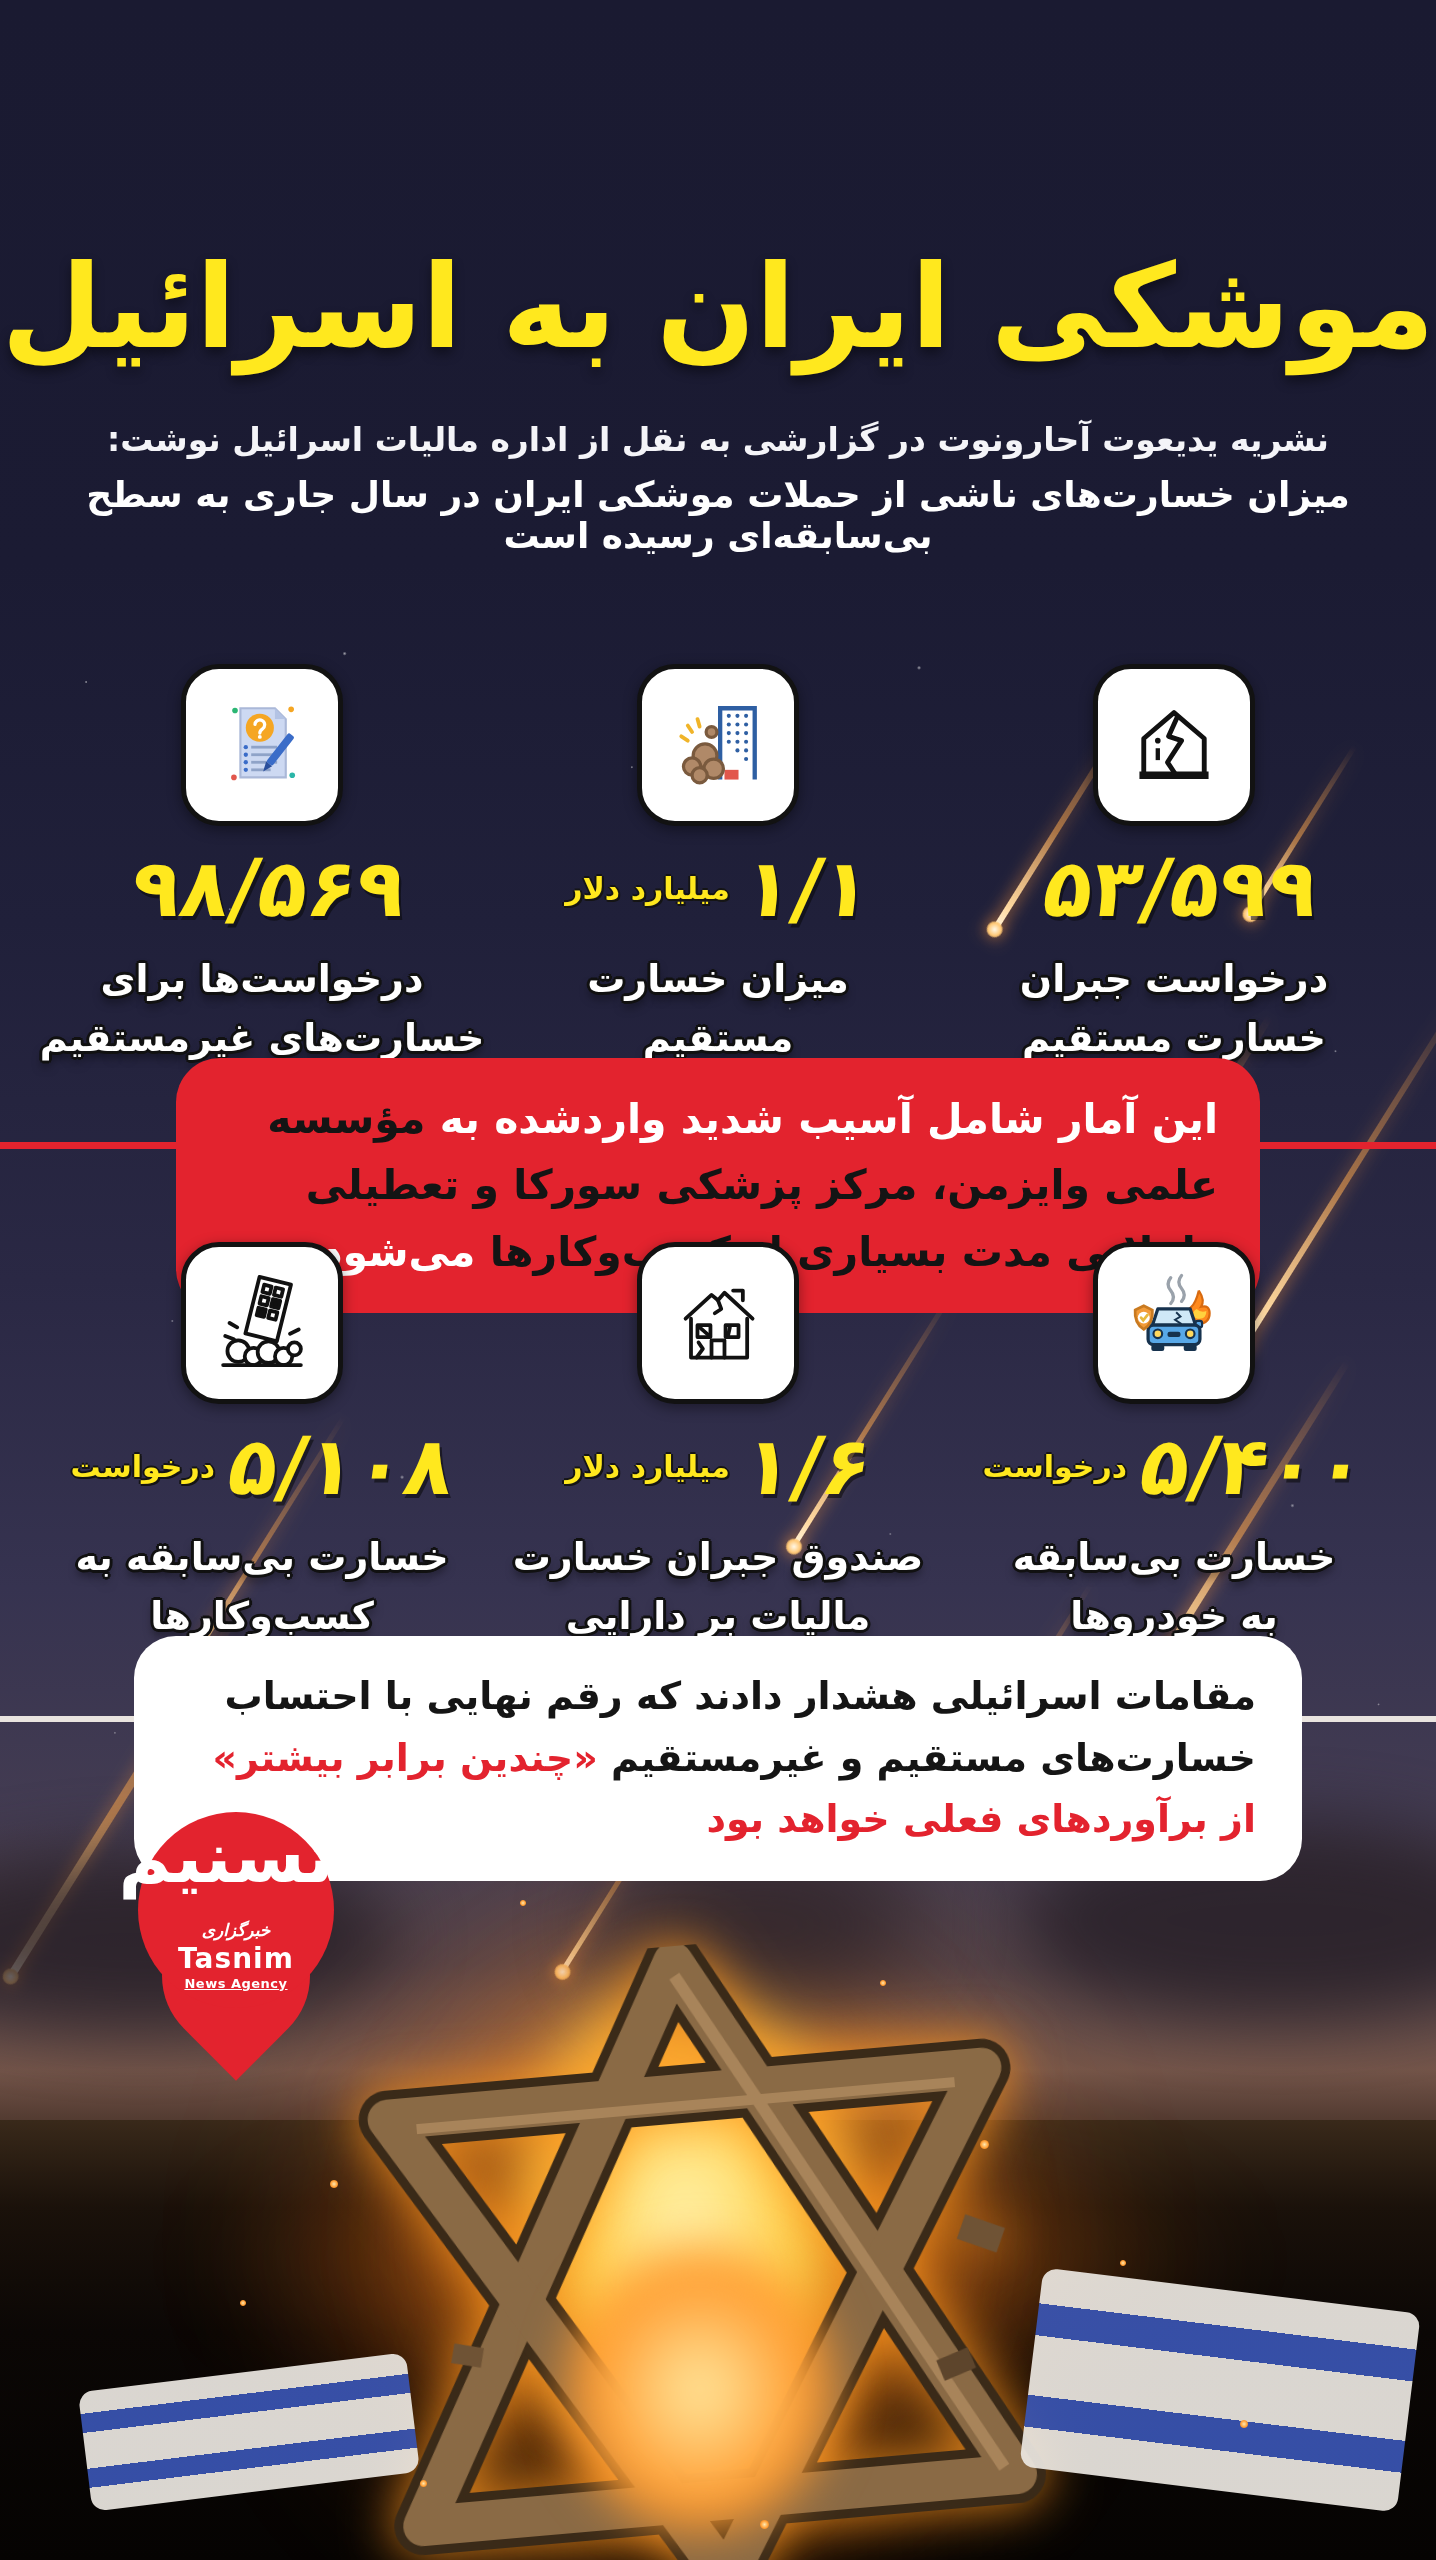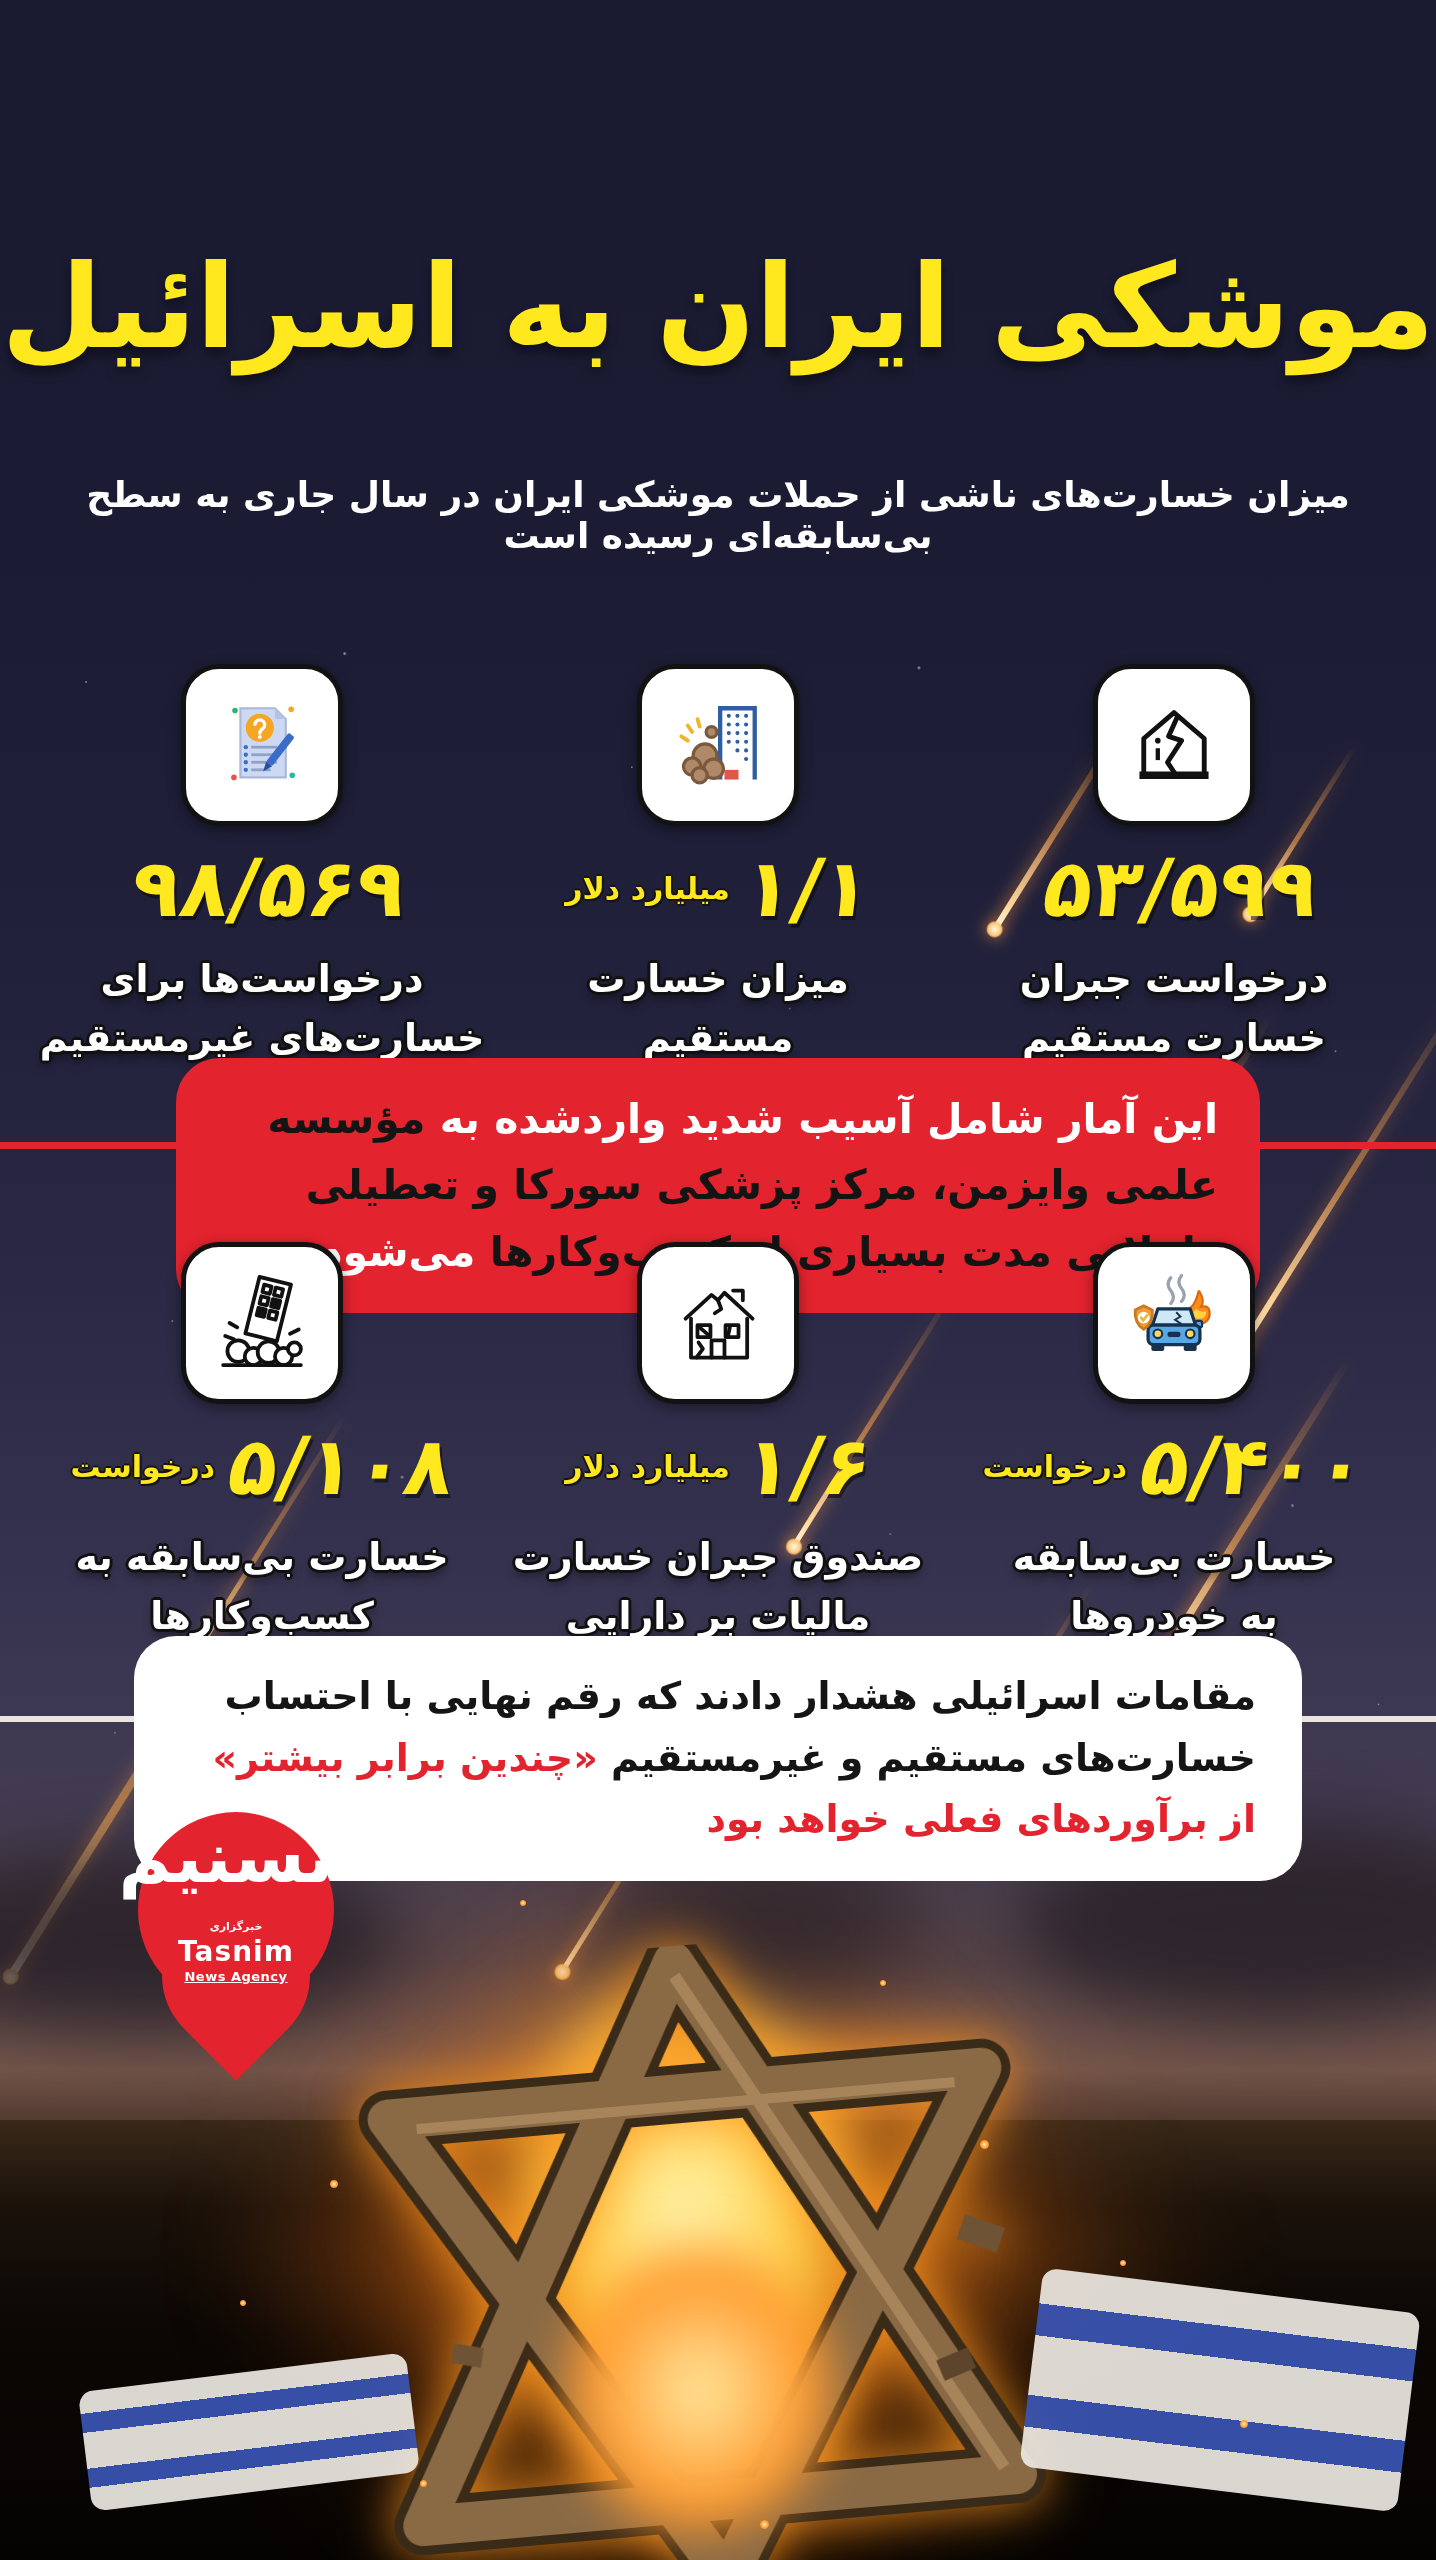--- a/index.html
+++ b/index.html
@@ -90,21 +90,21 @@
     padding:30px 46px;font-size:38px;font-weight:900;line-height:1.62;color:#151515;}
   .callout-white .red-text{color:#e3232e;}
   
   .logo{position:absolute;left:138px;top:1812px;width:196px;height:330px;z-index:12;}
   .logo-circle{position:absolute;left:0;top:0;width:196px;height:196px;border-radius:50%;background:#e3232e;}
   .logo-tail{position:absolute;left:24px;top:90px;width:148px;height:148px;background:#e3232e;
     border-radius:50% 50% 0 50%;transform:rotate(45deg);}
   .logo-cal{position:absolute;left:0;top:6px;width:196px;text-align:center;font-size:72px;font-weight:700;
     color:#fff;line-height:1.1;}
   .logo-sub{position:absolute;left:0;top:108px;width:196px;text-align:center;color:#fff;line-height:1.25;}
-  .logo-sub .fa{font-size:11px;font-weight:700;display:block;}
+  .logo-sub .fa{font-size:17px;font-weight:700;display:block;font-style:italic;}
   .logo-sub .en{font-size:28px;font-weight:900;display:block;letter-spacing:1px;}
   .logo-sub .en2{font-size:13px;font-weight:700;display:block;letter-spacing:.5px;text-decoration:underline;}
 </style>
 </head>
 <body>
 
 <div class="poster">
 
   <div class="stars"></div>
   <div class="meteor" style="left:1060px;top:690px;height:260px;"></div>
@@ -152,20 +152,21 @@
   <div class="spark" style="left:980px;top:2140px;width:9px;height:9px;"></div>
   <div class="spark" style="left:1120px;top:2260px;width:6px;height:6px;"></div>
   <div class="spark" style="left:1240px;top:2420px;width:8px;height:8px;"></div>
   <div class="spark" style="left:420px;top:2480px;width:7px;height:7px;"></div>
   <div class="spark" style="left:760px;top:2520px;width:9px;height:9px;"></div>
   <div class="spark" style="left:880px;top:1980px;width:6px;height:6px;"></div>
   <div class="spark" style="left:520px;top:1900px;width:6px;height:6px;"></div>
 
   <div class="z title-line2">موشکی ایران به اسرائیل</div>
 
+  <div class="z subtitle1">نشریه یدیعوت آحارونوت در گزارشی به نقل از اداره مالیات اسرائیل نوشت:</div>
   <div class="z subtitle2">میزان خسارت‌های ناشی از حملات موشکی ایران در سال جاری به سطح بی‌سابقه‌ای رسیده است</div>
 
 
   <div class="stats-row row1">
     <div class="stat">
       <div class="icon-box">
         <svg width="108" height="108" viewBox="0 0 100 100">
           <path d="M22 52 L22 44 L50 20 L78 44 L78 78 L22 78 Z" fill="none" stroke="#111" stroke-width="4.5" stroke-linejoin="round"></path>
           <path d="M54 22 L45 42 L57 46 L44 66 L52 78" fill="none" stroke="#111" stroke-width="4.5" stroke-linejoin="round"></path>
           <path d="M18 78 L82 78" stroke="#111" stroke-width="7"></path>

